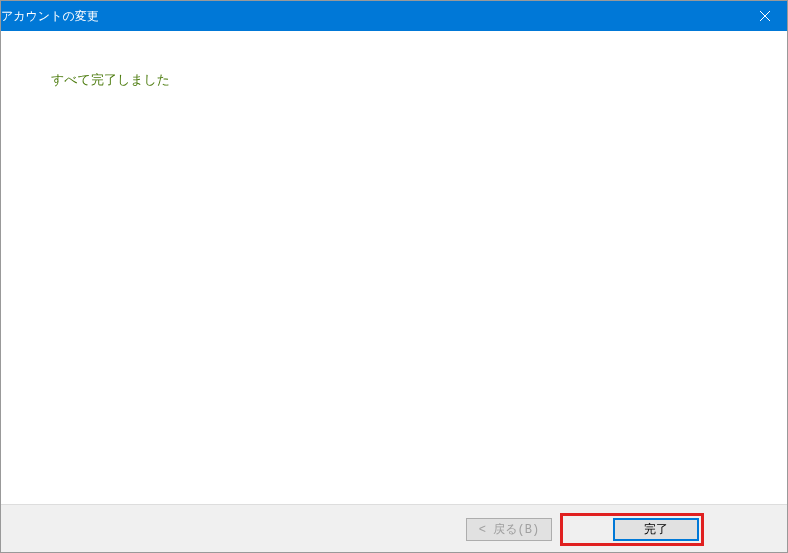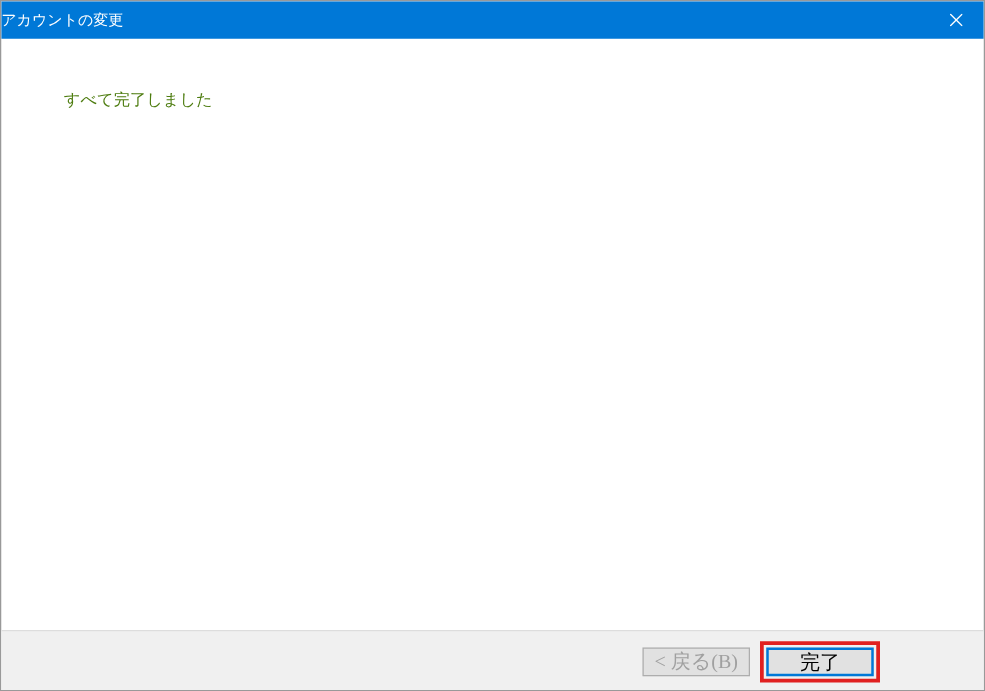--- a/index.html
+++ b/index.html
@@ -61,39 +61,40 @@
       align-items: center;
       justify-content: flex-end;
       padding: 0 15px;
       gap: 8px;
     }
     .btn {
       height: 23px;
       min-width: 86px;
       background: #e1e1e1;
       border: 1px solid #adadad;
-      font-size: 16px;
-      font-family: Liberation Serif, serif;
+      font-size: 12px;
+      font-family: Liberation Mono, monospace;
       cursor: pointer;
       padding: 0 8px;
     }
     .btn:disabled {
       color: #a0a0a0;
       cursor: default;
     }
     .btn-primary-wrapper {
       border: 3px solid #e02020;
       padding: 2px;
       display: inline-block;
     }
     .btn-primary {
       border: 2px solid #0078d7;
       background: #e1e1e1;
       height: 23px;
       min-width: 86px;
+      margin-left: 48px;
     }
     .spacer {
       width: 60px;
     }
   </style>
 </head>
 <body>
 
 <div class="titlebar">
   <span class="titlebar-title">アカウントの変更</span>

